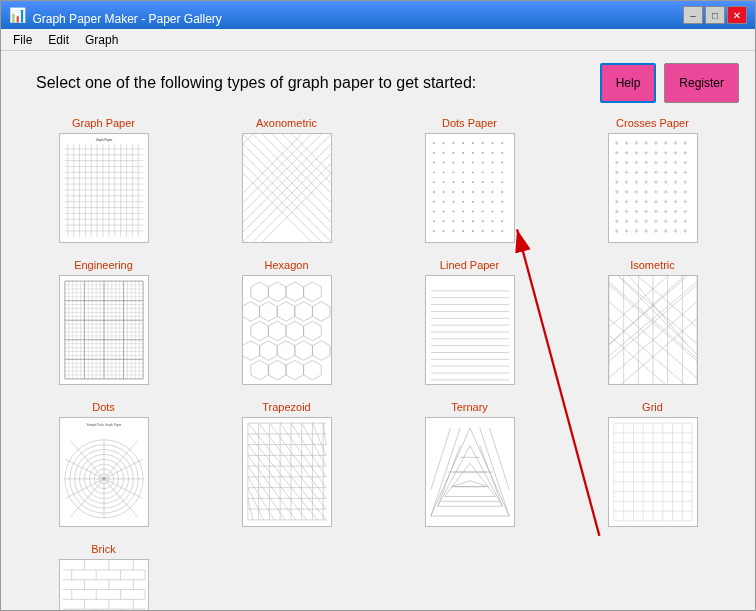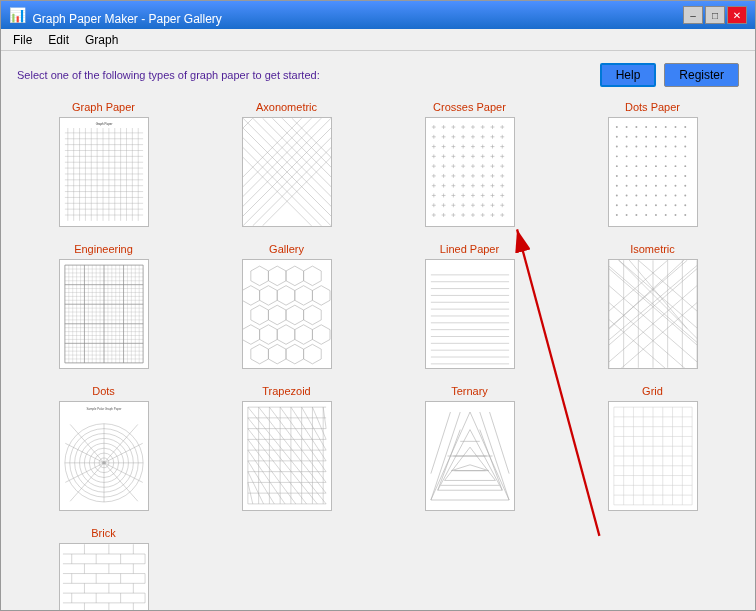--- a/index.html
+++ b/index.html
@@ -89,37 +89,38 @@
     }
 
     .instruction-row {
       display: flex;
       align-items: center;
       justify-content: space-between;
       margin-bottom: 14px;
     }
 
     .instruction-text {
-      font-size: 11px;
-      color: #4c1d95;
+      font-size: 16px;
+      color: #000000;
+      margin-left: 19px;
     }
 
     .button-group {
       display: flex;
       gap: 8px;
     }
 
     .btn {
       padding: 3px 14px;
-      background: #3b82f6;
+      background: #ec4899;
       border: 1px solid #888;
       border-radius: 2px;
       cursor: pointer;
       font-size: 12px;
-      height: 24px;
+      height: 40px;
     }
     .btn.help { border: 2px solid #0078d7; }
 
     .gallery-grid {
       display: grid;
       grid-template-columns: repeat(4, 1fr);
       gap: 5px 10px;
       row-gap: 16px;
     }
 
@@ -261,200 +262,20 @@
               <line x1="110" y1="0" x2="0" y2="110"></line>
               <line x1="120" y1="0" x2="10" y2="110"></line>
               <line x1="130" y1="0" x2="20" y2="110"></line>
               <line x1="10" y1="0" x2="-100" y2="110"></line>
               <line x1="0" y1="0" x2="-110" y2="110"></line>
             </g>
           </svg>
         </div>
       </div>
 
-
-      <div class="paper-item">
-        <span class="paper-label">Crosses Paper</span>
-        <div class="paper-thumb">
-          <svg viewBox="0 0 90 110" xmlns="http://www.w3.org/2000/svg">
-            <g stroke="#aaa" stroke-width="0.6">
-
-              <line x1="8" y1="7" x2="8" y2="11"></line>
-                <line x1="6" y1="9" x2="10" y2="9"></line>
-              <line x1="18" y1="7" x2="18" y2="11"></line>
-                <line x1="16" y1="9" x2="20" y2="9"></line>
-              <line x1="28" y1="7" x2="28" y2="11"></line>
-                <line x1="26" y1="9" x2="30" y2="9"></line>
-              <line x1="38" y1="7" x2="38" y2="11"></line>
-                <line x1="36" y1="9" x2="40" y2="9"></line>
-              <line x1="48" y1="7" x2="48" y2="11"></line>
-                <line x1="46" y1="9" x2="50" y2="9"></line>
-              <line x1="58" y1="7" x2="58" y2="11"></line>
-                <line x1="56" y1="9" x2="60" y2="9"></line>
-              <line x1="68" y1="7" x2="68" y2="11"></line>
-                <line x1="66" y1="9" x2="70" y2="9"></line>
-              <line x1="78" y1="7" x2="78" y2="11"></line>
-                <line x1="76" y1="9" x2="80" y2="9"></line>
-
-              <line x1="8" y1="17" x2="8" y2="21"></line>
-                <line x1="6" y1="19" x2="10" y2="19"></line>
-              <line x1="18" y1="17" x2="18" y2="21"></line>
-                <line x1="16" y1="19" x2="20" y2="19"></line>
-              <line x1="28" y1="17" x2="28" y2="21"></line>
-                <line x1="26" y1="19" x2="30" y2="19"></line>
-              <line x1="38" y1="17" x2="38" y2="21"></line>
-                <line x1="36" y1="19" x2="40" y2="19"></line>
-              <line x1="48" y1="17" x2="48" y2="21"></line>
-                <line x1="46" y1="19" x2="50" y2="19"></line>
-              <line x1="58" y1="17" x2="58" y2="21"></line>
-                <line x1="56" y1="19" x2="60" y2="19"></line>
-              <line x1="68" y1="17" x2="68" y2="21"></line>
-                <line x1="66" y1="19" x2="70" y2="19"></line>
-              <line x1="78" y1="17" x2="78" y2="21"></line>
-                <line x1="76" y1="19" x2="80" y2="19"></line>
-
-              <line x1="8" y1="27" x2="8" y2="31"></line>
-                <line x1="6" y1="29" x2="10" y2="29"></line>
-              <line x1="18" y1="27" x2="18" y2="31"></line>
-                <line x1="16" y1="29" x2="20" y2="29"></line>
-              <line x1="28" y1="27" x2="28" y2="31"></line>
-                <line x1="26" y1="29" x2="30" y2="29"></line>
-              <line x1="38" y1="27" x2="38" y2="31"></line>
-                <line x1="36" y1="29" x2="40" y2="29"></line>
-              <line x1="48" y1="27" x2="48" y2="31"></line>
-                <line x1="46" y1="29" x2="50" y2="29"></line>
-              <line x1="58" y1="27" x2="58" y2="31"></line>
-                <line x1="56" y1="29" x2="60" y2="29"></line>
-              <line x1="68" y1="27" x2="68" y2="31"></line>
-                <line x1="66" y1="29" x2="70" y2="29"></line>
-              <line x1="78" y1="27" x2="78" y2="31"></line>
-                <line x1="76" y1="29" x2="80" y2="29"></line>
-
-              <line x1="8" y1="37" x2="8" y2="41"></line>
-                <line x1="6" y1="39" x2="10" y2="39"></line>
-              <line x1="18" y1="37" x2="18" y2="41"></line>
-                <line x1="16" y1="39" x2="20" y2="39"></line>
-              <line x1="28" y1="37" x2="28" y2="41"></line>
-                <line x1="26" y1="39" x2="30" y2="39"></line>
-              <line x1="38" y1="37" x2="38" y2="41"></line>
-                <line x1="36" y1="39" x2="40" y2="39"></line>
-              <line x1="48" y1="37" x2="48" y2="41"></line>
-                <line x1="46" y1="39" x2="50" y2="39"></line>
-              <line x1="58" y1="37" x2="58" y2="41"></line>
-                <line x1="56" y1="39" x2="60" y2="39"></line>
-              <line x1="68" y1="37" x2="68" y2="41"></line>
-                <line x1="66" y1="39" x2="70" y2="39"></line>
-              <line x1="78" y1="37" x2="78" y2="41"></line>
-                <line x1="76" y1="39" x2="80" y2="39"></line>
-
-              <line x1="8" y1="47" x2="8" y2="51"></line>
-                <line x1="6" y1="49" x2="10" y2="49"></line>
-              <line x1="18" y1="47" x2="18" y2="51"></line>
-                <line x1="16" y1="49" x2="20" y2="49"></line>
-              <line x1="28" y1="47" x2="28" y2="51"></line>
-                <line x1="26" y1="49" x2="30" y2="49"></line>
-              <line x1="38" y1="47" x2="38" y2="51"></line>
-                <line x1="36" y1="49" x2="40" y2="49"></line>
-              <line x1="48" y1="47" x2="48" y2="51"></line>
-                <line x1="46" y1="49" x2="50" y2="49"></line>
-              <line x1="58" y1="47" x2="58" y2="51"></line>
-                <line x1="56" y1="49" x2="60" y2="49"></line>
-              <line x1="68" y1="47" x2="68" y2="51"></line>
-                <line x1="66" y1="49" x2="70" y2="49"></line>
-              <line x1="78" y1="47" x2="78" y2="51"></line>
-                <line x1="76" y1="49" x2="80" y2="49"></line>
-
-              <line x1="8" y1="57" x2="8" y2="61"></line>
-                <line x1="6" y1="59" x2="10" y2="59"></line>
-              <line x1="18" y1="57" x2="18" y2="61"></line>
-                <line x1="16" y1="59" x2="20" y2="59"></line>
-              <line x1="28" y1="57" x2="28" y2="61"></line>
-                <line x1="26" y1="59" x2="30" y2="59"></line>
-              <line x1="38" y1="57" x2="38" y2="61"></line>
-                <line x1="36" y1="59" x2="40" y2="59"></line>
-              <line x1="48" y1="57" x2="48" y2="61"></line>
-                <line x1="46" y1="59" x2="50" y2="59"></line>
-              <line x1="58" y1="57" x2="58" y2="61"></line>
-                <line x1="56" y1="59" x2="60" y2="59"></line>
-              <line x1="68" y1="57" x2="68" y2="61"></line>
-                <line x1="66" y1="59" x2="70" y2="59"></line>
-              <line x1="78" y1="57" x2="78" y2="61"></line>
-                <line x1="76" y1="59" x2="80" y2="59"></line>
-
-              <line x1="8" y1="67" x2="8" y2="71"></line>
-                <line x1="6" y1="69" x2="10" y2="69"></line>
-              <line x1="18" y1="67" x2="18" y2="71"></line>
-                <line x1="16" y1="69" x2="20" y2="69"></line>
-              <line x1="28" y1="67" x2="28" y2="71"></line>
-                <line x1="26" y1="69" x2="30" y2="69"></line>
-              <line x1="38" y1="67" x2="38" y2="71"></line>
-                <line x1="36" y1="69" x2="40" y2="69"></line>
-              <line x1="48" y1="67" x2="48" y2="71"></line>
-                <line x1="46" y1="69" x2="50" y2="69"></line>
-              <line x1="58" y1="67" x2="58" y2="71"></line>
-                <line x1="56" y1="69" x2="60" y2="69"></line>
-              <line x1="68" y1="67" x2="68" y2="71"></line>
-                <line x1="66" y1="69" x2="70" y2="69"></line>
-              <line x1="78" y1="67" x2="78" y2="71"></line>
-                <line x1="76" y1="69" x2="80" y2="69"></line>
-
-              <line x1="8" y1="77" x2="8" y2="81"></line>
-                <line x1="6" y1="79" x2="10" y2="79"></line>
-              <line x1="18" y1="77" x2="18" y2="81"></line>
-                <line x1="16" y1="79" x2="20" y2="79"></line>
-              <line x1="28" y1="77" x2="28" y2="81"></line>
-                <line x1="26" y1="79" x2="30" y2="79"></line>
-              <line x1="38" y1="77" x2="38" y2="81"></line>
-                <line x1="36" y1="79" x2="40" y2="79"></line>
-              <line x1="48" y1="77" x2="48" y2="81"></line>
-                <line x1="46" y1="79" x2="50" y2="79"></line>
-              <line x1="58" y1="77" x2="58" y2="81"></line>
-                <line x1="56" y1="79" x2="60" y2="79"></line>
-              <line x1="68" y1="77" x2="68" y2="81"></line>
-                <line x1="66" y1="79" x2="70" y2="79"></line>
-              <line x1="78" y1="77" x2="78" y2="81"></line>
-                <line x1="76" y1="79" x2="80" y2="79"></line>
-
-              <line x1="8" y1="87" x2="8" y2="91"></line>
-                <line x1="6" y1="89" x2="10" y2="89"></line>
-              <line x1="18" y1="87" x2="18" y2="91"></line>
-                <line x1="16" y1="89" x2="20" y2="89"></line>
-              <line x1="28" y1="87" x2="28" y2="91"></line>
-                <line x1="26" y1="89" x2="30" y2="89"></line>
-              <line x1="38" y1="87" x2="38" y2="91"></line>
-                <line x1="36" y1="89" x2="40" y2="89"></line>
-              <line x1="48" y1="87" x2="48" y2="91"></line>
-                <line x1="46" y1="89" x2="50" y2="89"></line>
-              <line x1="58" y1="87" x2="58" y2="91"></line>
-                <line x1="56" y1="89" x2="60" y2="89"></line>
-              <line x1="68" y1="87" x2="68" y2="91"></line>
-                <line x1="66" y1="89" x2="70" y2="89"></line>
-              <line x1="78" y1="87" x2="78" y2="91"></line>
-                <line x1="76" y1="89" x2="80" y2="89"></line>
-
-              <line x1="8" y1="97" x2="8" y2="101"></line>
-                <line x1="6" y1="99" x2="10" y2="99"></line>
-              <line x1="18" y1="97" x2="18" y2="101"></line>
-                <line x1="16" y1="99" x2="20" y2="99"></line>
-              <line x1="28" y1="97" x2="28" y2="101"></line>
-                <line x1="26" y1="99" x2="30" y2="99"></line>
-              <line x1="38" y1="97" x2="38" y2="101"></line>
-                <line x1="36" y1="99" x2="40" y2="99"></line>
-              <line x1="48" y1="97" x2="48" y2="101"></line>
-                <line x1="46" y1="99" x2="50" y2="99"></line>
-              <line x1="58" y1="97" x2="58" y2="101"></line>
-                <line x1="56" y1="99" x2="60" y2="99"></line>
-              <line x1="68" y1="97" x2="68" y2="101"></line>
-                <line x1="66" y1="99" x2="70" y2="99"></line>
-              <line x1="78" y1="97" x2="78" y2="101"></line>
-                <line x1="76" y1="99" x2="80" y2="99"></line>
-            </g>
-          </svg>
-        </div>
-      </div>
 
       <div class="paper-item">
         <span class="paper-label">Dots Paper</span>
         <div class="paper-thumb">
           <svg viewBox="0 0 90 110" xmlns="http://www.w3.org/2000/svg">
             <g fill="#aaa">
 
               <circle cx="8" cy="9" r="1"></circle>
                 <circle cx="18" cy="9" r="1"></circle>
                 <circle cx="28" cy="9" r="1"></circle>
@@ -534,20 +355,200 @@
                 <circle cx="48" cy="99" r="1"></circle>
                 <circle cx="58" cy="99" r="1"></circle>
                 <circle cx="68" cy="99" r="1"></circle>
                 <circle cx="78" cy="99" r="1"></circle>
             </g>
           </svg>
         </div>
       </div>
 
       <div class="paper-item">
+        <span class="paper-label">Crosses Paper</span>
+        <div class="paper-thumb">
+          <svg viewBox="0 0 90 110" xmlns="http://www.w3.org/2000/svg">
+            <g stroke="#aaa" stroke-width="0.6">
+
+              <line x1="8" y1="7" x2="8" y2="11"></line>
+                <line x1="6" y1="9" x2="10" y2="9"></line>
+              <line x1="18" y1="7" x2="18" y2="11"></line>
+                <line x1="16" y1="9" x2="20" y2="9"></line>
+              <line x1="28" y1="7" x2="28" y2="11"></line>
+                <line x1="26" y1="9" x2="30" y2="9"></line>
+              <line x1="38" y1="7" x2="38" y2="11"></line>
+                <line x1="36" y1="9" x2="40" y2="9"></line>
+              <line x1="48" y1="7" x2="48" y2="11"></line>
+                <line x1="46" y1="9" x2="50" y2="9"></line>
+              <line x1="58" y1="7" x2="58" y2="11"></line>
+                <line x1="56" y1="9" x2="60" y2="9"></line>
+              <line x1="68" y1="7" x2="68" y2="11"></line>
+                <line x1="66" y1="9" x2="70" y2="9"></line>
+              <line x1="78" y1="7" x2="78" y2="11"></line>
+                <line x1="76" y1="9" x2="80" y2="9"></line>
+
+              <line x1="8" y1="17" x2="8" y2="21"></line>
+                <line x1="6" y1="19" x2="10" y2="19"></line>
+              <line x1="18" y1="17" x2="18" y2="21"></line>
+                <line x1="16" y1="19" x2="20" y2="19"></line>
+              <line x1="28" y1="17" x2="28" y2="21"></line>
+                <line x1="26" y1="19" x2="30" y2="19"></line>
+              <line x1="38" y1="17" x2="38" y2="21"></line>
+                <line x1="36" y1="19" x2="40" y2="19"></line>
+              <line x1="48" y1="17" x2="48" y2="21"></line>
+                <line x1="46" y1="19" x2="50" y2="19"></line>
+              <line x1="58" y1="17" x2="58" y2="21"></line>
+                <line x1="56" y1="19" x2="60" y2="19"></line>
+              <line x1="68" y1="17" x2="68" y2="21"></line>
+                <line x1="66" y1="19" x2="70" y2="19"></line>
+              <line x1="78" y1="17" x2="78" y2="21"></line>
+                <line x1="76" y1="19" x2="80" y2="19"></line>
+
+              <line x1="8" y1="27" x2="8" y2="31"></line>
+                <line x1="6" y1="29" x2="10" y2="29"></line>
+              <line x1="18" y1="27" x2="18" y2="31"></line>
+                <line x1="16" y1="29" x2="20" y2="29"></line>
+              <line x1="28" y1="27" x2="28" y2="31"></line>
+                <line x1="26" y1="29" x2="30" y2="29"></line>
+              <line x1="38" y1="27" x2="38" y2="31"></line>
+                <line x1="36" y1="29" x2="40" y2="29"></line>
+              <line x1="48" y1="27" x2="48" y2="31"></line>
+                <line x1="46" y1="29" x2="50" y2="29"></line>
+              <line x1="58" y1="27" x2="58" y2="31"></line>
+                <line x1="56" y1="29" x2="60" y2="29"></line>
+              <line x1="68" y1="27" x2="68" y2="31"></line>
+                <line x1="66" y1="29" x2="70" y2="29"></line>
+              <line x1="78" y1="27" x2="78" y2="31"></line>
+                <line x1="76" y1="29" x2="80" y2="29"></line>
+
+              <line x1="8" y1="37" x2="8" y2="41"></line>
+                <line x1="6" y1="39" x2="10" y2="39"></line>
+              <line x1="18" y1="37" x2="18" y2="41"></line>
+                <line x1="16" y1="39" x2="20" y2="39"></line>
+              <line x1="28" y1="37" x2="28" y2="41"></line>
+                <line x1="26" y1="39" x2="30" y2="39"></line>
+              <line x1="38" y1="37" x2="38" y2="41"></line>
+                <line x1="36" y1="39" x2="40" y2="39"></line>
+              <line x1="48" y1="37" x2="48" y2="41"></line>
+                <line x1="46" y1="39" x2="50" y2="39"></line>
+              <line x1="58" y1="37" x2="58" y2="41"></line>
+                <line x1="56" y1="39" x2="60" y2="39"></line>
+              <line x1="68" y1="37" x2="68" y2="41"></line>
+                <line x1="66" y1="39" x2="70" y2="39"></line>
+              <line x1="78" y1="37" x2="78" y2="41"></line>
+                <line x1="76" y1="39" x2="80" y2="39"></line>
+
+              <line x1="8" y1="47" x2="8" y2="51"></line>
+                <line x1="6" y1="49" x2="10" y2="49"></line>
+              <line x1="18" y1="47" x2="18" y2="51"></line>
+                <line x1="16" y1="49" x2="20" y2="49"></line>
+              <line x1="28" y1="47" x2="28" y2="51"></line>
+                <line x1="26" y1="49" x2="30" y2="49"></line>
+              <line x1="38" y1="47" x2="38" y2="51"></line>
+                <line x1="36" y1="49" x2="40" y2="49"></line>
+              <line x1="48" y1="47" x2="48" y2="51"></line>
+                <line x1="46" y1="49" x2="50" y2="49"></line>
+              <line x1="58" y1="47" x2="58" y2="51"></line>
+                <line x1="56" y1="49" x2="60" y2="49"></line>
+              <line x1="68" y1="47" x2="68" y2="51"></line>
+                <line x1="66" y1="49" x2="70" y2="49"></line>
+              <line x1="78" y1="47" x2="78" y2="51"></line>
+                <line x1="76" y1="49" x2="80" y2="49"></line>
+
+              <line x1="8" y1="57" x2="8" y2="61"></line>
+                <line x1="6" y1="59" x2="10" y2="59"></line>
+              <line x1="18" y1="57" x2="18" y2="61"></line>
+                <line x1="16" y1="59" x2="20" y2="59"></line>
+              <line x1="28" y1="57" x2="28" y2="61"></line>
+                <line x1="26" y1="59" x2="30" y2="59"></line>
+              <line x1="38" y1="57" x2="38" y2="61"></line>
+                <line x1="36" y1="59" x2="40" y2="59"></line>
+              <line x1="48" y1="57" x2="48" y2="61"></line>
+                <line x1="46" y1="59" x2="50" y2="59"></line>
+              <line x1="58" y1="57" x2="58" y2="61"></line>
+                <line x1="56" y1="59" x2="60" y2="59"></line>
+              <line x1="68" y1="57" x2="68" y2="61"></line>
+                <line x1="66" y1="59" x2="70" y2="59"></line>
+              <line x1="78" y1="57" x2="78" y2="61"></line>
+                <line x1="76" y1="59" x2="80" y2="59"></line>
+
+              <line x1="8" y1="67" x2="8" y2="71"></line>
+                <line x1="6" y1="69" x2="10" y2="69"></line>
+              <line x1="18" y1="67" x2="18" y2="71"></line>
+                <line x1="16" y1="69" x2="20" y2="69"></line>
+              <line x1="28" y1="67" x2="28" y2="71"></line>
+                <line x1="26" y1="69" x2="30" y2="69"></line>
+              <line x1="38" y1="67" x2="38" y2="71"></line>
+                <line x1="36" y1="69" x2="40" y2="69"></line>
+              <line x1="48" y1="67" x2="48" y2="71"></line>
+                <line x1="46" y1="69" x2="50" y2="69"></line>
+              <line x1="58" y1="67" x2="58" y2="71"></line>
+                <line x1="56" y1="69" x2="60" y2="69"></line>
+              <line x1="68" y1="67" x2="68" y2="71"></line>
+                <line x1="66" y1="69" x2="70" y2="69"></line>
+              <line x1="78" y1="67" x2="78" y2="71"></line>
+                <line x1="76" y1="69" x2="80" y2="69"></line>
+
+              <line x1="8" y1="77" x2="8" y2="81"></line>
+                <line x1="6" y1="79" x2="10" y2="79"></line>
+              <line x1="18" y1="77" x2="18" y2="81"></line>
+                <line x1="16" y1="79" x2="20" y2="79"></line>
+              <line x1="28" y1="77" x2="28" y2="81"></line>
+                <line x1="26" y1="79" x2="30" y2="79"></line>
+              <line x1="38" y1="77" x2="38" y2="81"></line>
+                <line x1="36" y1="79" x2="40" y2="79"></line>
+              <line x1="48" y1="77" x2="48" y2="81"></line>
+                <line x1="46" y1="79" x2="50" y2="79"></line>
+              <line x1="58" y1="77" x2="58" y2="81"></line>
+                <line x1="56" y1="79" x2="60" y2="79"></line>
+              <line x1="68" y1="77" x2="68" y2="81"></line>
+                <line x1="66" y1="79" x2="70" y2="79"></line>
+              <line x1="78" y1="77" x2="78" y2="81"></line>
+                <line x1="76" y1="79" x2="80" y2="79"></line>
+
+              <line x1="8" y1="87" x2="8" y2="91"></line>
+                <line x1="6" y1="89" x2="10" y2="89"></line>
+              <line x1="18" y1="87" x2="18" y2="91"></line>
+                <line x1="16" y1="89" x2="20" y2="89"></line>
+              <line x1="28" y1="87" x2="28" y2="91"></line>
+                <line x1="26" y1="89" x2="30" y2="89"></line>
+              <line x1="38" y1="87" x2="38" y2="91"></line>
+                <line x1="36" y1="89" x2="40" y2="89"></line>
+              <line x1="48" y1="87" x2="48" y2="91"></line>
+                <line x1="46" y1="89" x2="50" y2="89"></line>
+              <line x1="58" y1="87" x2="58" y2="91"></line>
+                <line x1="56" y1="89" x2="60" y2="89"></line>
+              <line x1="68" y1="87" x2="68" y2="91"></line>
+                <line x1="66" y1="89" x2="70" y2="89"></line>
+              <line x1="78" y1="87" x2="78" y2="91"></line>
+                <line x1="76" y1="89" x2="80" y2="89"></line>
+
+              <line x1="8" y1="97" x2="8" y2="101"></line>
+                <line x1="6" y1="99" x2="10" y2="99"></line>
+              <line x1="18" y1="97" x2="18" y2="101"></line>
+                <line x1="16" y1="99" x2="20" y2="99"></line>
+              <line x1="28" y1="97" x2="28" y2="101"></line>
+                <line x1="26" y1="99" x2="30" y2="99"></line>
+              <line x1="38" y1="97" x2="38" y2="101"></line>
+                <line x1="36" y1="99" x2="40" y2="99"></line>
+              <line x1="48" y1="97" x2="48" y2="101"></line>
+                <line x1="46" y1="99" x2="50" y2="99"></line>
+              <line x1="58" y1="97" x2="58" y2="101"></line>
+                <line x1="56" y1="99" x2="60" y2="99"></line>
+              <line x1="68" y1="97" x2="68" y2="101"></line>
+                <line x1="66" y1="99" x2="70" y2="99"></line>
+              <line x1="78" y1="97" x2="78" y2="101"></line>
+                <line x1="76" y1="99" x2="80" y2="99"></line>
+            </g>
+          </svg>
+        </div>
+      </div>
+
+      <div class="paper-item">
         <span class="paper-label">Engineering</span>
         <div class="paper-thumb">
           <svg viewBox="0 0 90 110" xmlns="http://www.w3.org/2000/svg">
             <g stroke="#aaa" stroke-width="0.3">
 
               <line x1="5" y1="5" x2="5" y2="105"></line>
                 <line x1="9" y1="5" x2="9" y2="105"></line>
               <line x1="13" y1="5" x2="13" y2="105"></line>
                 <line x1="17" y1="5" x2="17" y2="105"></line>
               <line x1="21" y1="5" x2="21" y2="105"></line>
@@ -607,21 +608,21 @@
               <line x1="5" y1="45" x2="85" y2="45"></line>
               <line x1="5" y1="65" x2="85" y2="65"></line>
               <line x1="5" y1="85" x2="85" y2="85"></line>
               <line x1="5" y1="105" x2="85" y2="105"></line>
             </g>
           </svg>
         </div>
       </div>
 
       <div class="paper-item">
-        <span class="paper-label">Gallery</span>
+        <span class="paper-label">Hexagon</span>
         <div class="paper-thumb">
           <svg viewBox="0 0 90 110" xmlns="http://www.w3.org/2000/svg">
             <g fill="none" stroke="#aaa" stroke-width="0.6">
 
               <polygon points="17,6 26,11 26,21 17,26 8,21 8,11"></polygon>
               <polygon points="35,6 44,11 44,21 35,26 26,21 26,11"></polygon>
               <polygon points="53,6 62,11 62,21 53,26 44,21 44,11"></polygon>
               <polygon points="71,6 80,11 80,21 71,26 62,21 62,11"></polygon>
 
               <polygon points="8,26 17,31 17,41 8,46 -1,41 -1,31"></polygon>

